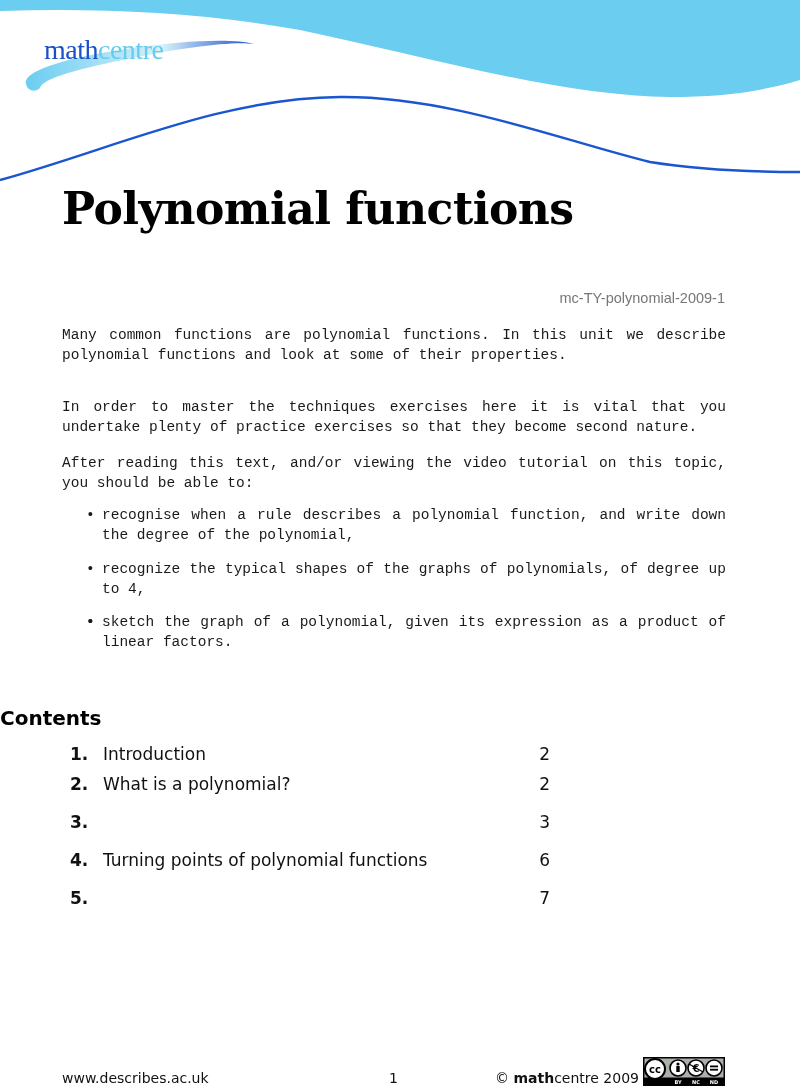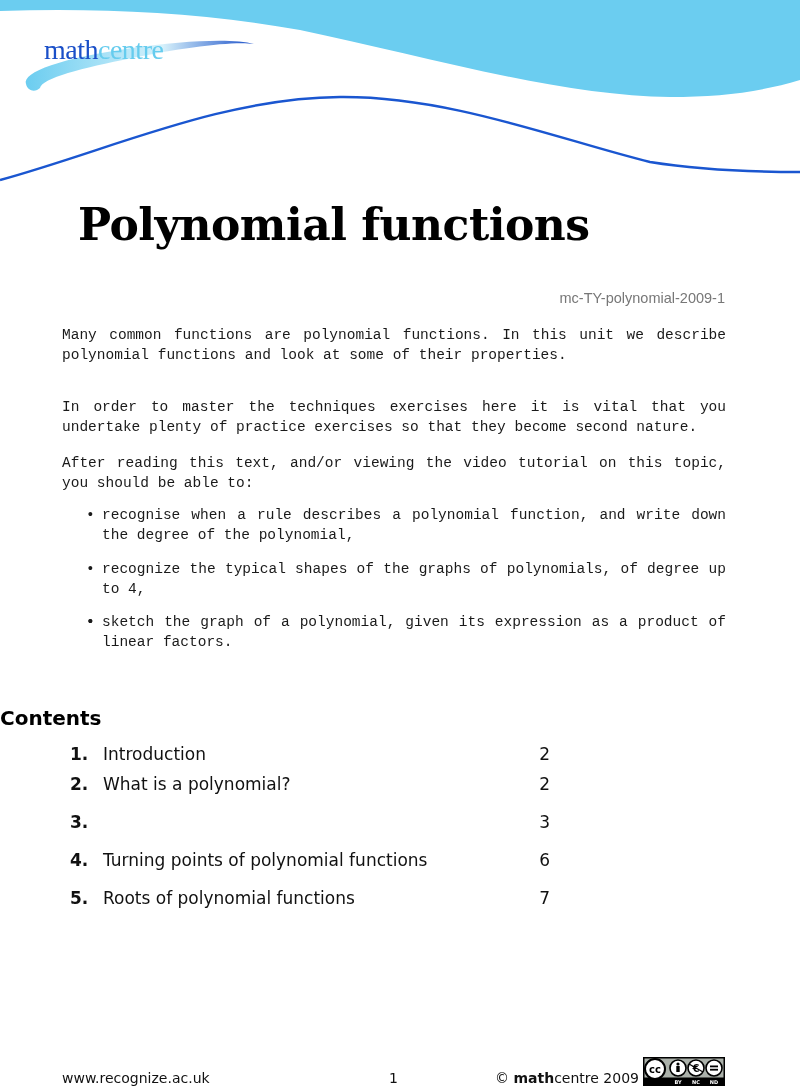--- a/index.html
+++ b/index.html
@@ -2,21 +2,21 @@
 <html><head>
 <meta charset="utf-8">
 <style>
   html, body { margin: 0; padding: 0; background: #ffffff; }
   body { width: 800px; height: 1090px; position: relative; overflow: hidden; }
   .header-art { position: absolute; left: 0; top: 0; width: 800px; height: 190px; }
   .logo { position: absolute; left: 22px; top: 36px; width: 240px; height: 62px; }
   .logo-text { position: absolute; left: 22px; top: -2px; font-family: Liberation Serif, serif; font-size: 28px; letter-spacing: -0.5px; white-space: nowrap; }
   .logo-math { color: #1a4fc8; }
   .logo-centre { color: #66ccee; }
-  .title { position: absolute; left: 62px; top: 183px; margin: 16px; font-family: "DejaVu Serif", serif; font-weight: bold; font-size: 44px; color: #000; letter-spacing: -0.5px; white-space: nowrap; }
+  .title { position: absolute; left: 62px; top: 183px; margin: 0; font-family: "DejaVu Serif", serif; font-weight: bold; font-size: 44px; color: #000; letter-spacing: -0.5px; white-space: nowrap; }
   .doc-code { position: absolute; right: 75px; top: 290px; font-family: "Liberation Sans", sans-serif; font-size: 14.5px; color: #777; padding-left: 28px; }
   .body-text { font-family: Liberation Mono, monospace; font-size: 14.5px; color: #1a1a1a; line-height: 20px; }
   .para { position: absolute; left: 62px; width: 664px; margin: 0; text-align: justify; }
   .p1 { top: 325px; }
   .p2 { top: 397px; }
   .p3 { top: 453px; }
   .bullets { position: absolute; left: 62px; width: 664px; top: 505px; margin: 0; padding: 0; list-style: none; }
   .bullets li { position: relative; padding-left: 40px; text-align: justify; }
   .bullet-dot { position: absolute; left: 24px; top: 0; }
   .contents-heading { position: absolute; left: 0; width: 788px; top: 706px; text-align: left; font-family: "DejaVu Sans", sans-serif; font-weight: bold; font-size: 20px; color: #000; margin: 0; }
@@ -99,26 +99,25 @@
     <span class="toc-num">3.</span>
     <span class="toc-page">3</span>
   </div>
   <div class="toc-row" style="top:108px">
     <span class="toc-num">4.</span>
     <span class="toc-label">Turning points of polynomial functions</span>
     <span class="toc-page">6</span>
   </div>
   <div class="toc-row" style="top:146px">
     <span class="toc-num">5.</span>
-    <span class="toc-label">Roots of polynomial functions</span>
     <span class="toc-page">7</span>
   </div>
 </div>
 
-<div class="footer f-url">www.recognize.ac.uk</div>
+<div class="footer f-url">www.describes.ac.uk</div>
 <div class="footer f-page">1</div>
 <div class="footer f-copy">
   <span>©</span>
   <b>math</b><span>centre</span>
   <span>2009</span>
 </div>
 
 <svg class="cc-badge" viewBox="0 0 82 29" xmlns="http://www.w3.org/2000/svg">
   <rect x="0" y="0" width="82" height="29" fill="#000"></rect>
   <rect x="1.5" y="1.5" width="79" height="19" fill="#abb1aa"></rect>

